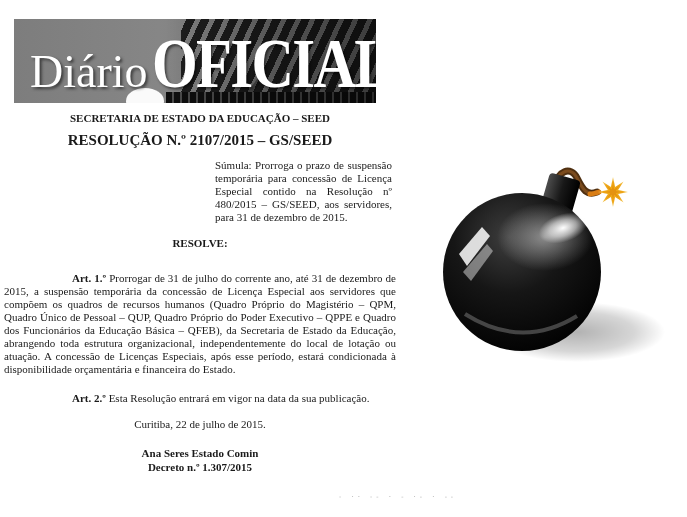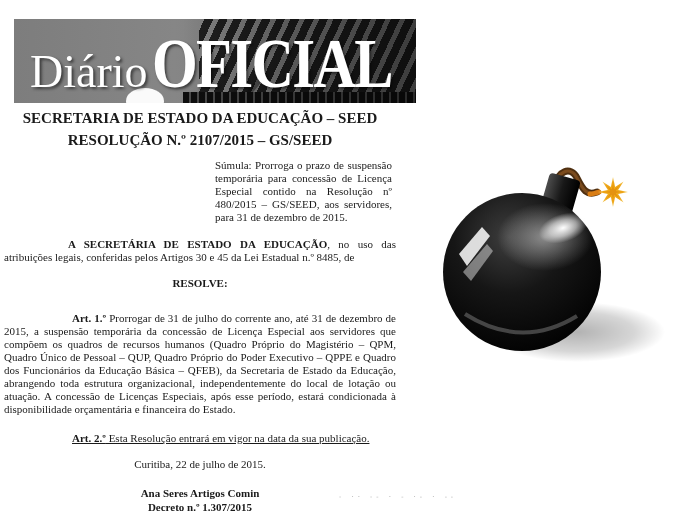--- a/index.html
+++ b/index.html
@@ -1,46 +1,46 @@
 <!DOCTYPE html>
 <html><head>
 <meta charset="utf-8">
 <style>
   html,body{margin:0;padding:0;background:#fff;}
   .page{position:relative;width:687px;height:517px;background:#ffffff;overflow:hidden;
         font-family:"Liberation Serif","DejaVu Serif",serif;color:#1a1a1a;}
 
   
-  .masthead{position:absolute;left:14px;top:19px;width:402px;height:84px;overflow:hidden;
+  .masthead{position:absolute;left:14px;top:19px;width:362px;height:84px;overflow:hidden;
             background:linear-gradient(90deg,#7d7d7d 0%,#868686 40%,#6e6e6e 100%);}
   .masthead::after{content:"";position:absolute;inset:0;
             background:linear-gradient(90deg,rgba(0,0,0,0) 42%,rgba(0,0,0,0.30) 72%,rgba(0,0,0,0.45) 100%);}
   .mh-stripes{position:absolute;top:0;right:0;bottom:0;width:54%;
             background:repeating-linear-gradient(115deg,rgba(12,12,12,0) 0 5px,rgba(12,12,12,0.85) 5px 13px);}
   .mh-bottomstrip{position:absolute;right:0;bottom:0;width:58%;height:11px;
             background:repeating-linear-gradient(90deg,#0e0e0e 0 6px,#4c4c4c 6px 8px);}
   .mh-curve{position:absolute;left:92px;top:-70px;width:160px;height:160px;border-radius:50%;
             border:5px solid transparent;border-bottom-color:rgba(40,40,40,0.55);transform:rotate(-12deg);}
   .mh-blob{position:absolute;left:112px;bottom:-11px;width:38px;height:26px;background:#fafafa;border-radius:50%;}
   .mh-title{position:absolute;left:16px;bottom:4px;display:flex;align-items:baseline;z-index:3;color:#fff;
             text-shadow:2px 2px 3px rgba(0,0,0,0.55);white-space:nowrap;}
   .mh-diario{font-size:46px;line-height:1;}
   .mh-oficial{font-size:70px;line-height:1;font-weight:bold;margin-left:4px;display:inline-block;
             transform:scaleX(0.84);transform-origin:left bottom;letter-spacing:-2px;}
 
   
   .doc{position:absolute;left:4px;top:108px;width:392px;font-size:11px;line-height:13px;}
   .bold{font-weight:bold;}
-  .doc-h1{margin:4px 0 0 0;font-size:15px;font-weight:bold;text-align:center;}
+  .doc-h1{margin:4px 0 0 0;font-size:11px;font-weight:bold;text-align:center;}
   .doc-h2{margin:9px 0 0 0;font-size:15px;font-weight:bold;text-align:center;}
   .sumula{margin:12px 0 0 211px;width:177px;text-align:justify;line-height:13px;}
   .preamble{margin:14px 0 0 0;text-align:justify;text-indent:64px;}
   .resolve{margin:13px 0 0 0;font-weight:bold;text-align:center;}
   .art1{margin:22px 0 0 0;text-align:justify;text-indent:68px;}
-  .art2{margin:16px 0 0 0;text-align:justify;text-indent:68px;text-decoration:underline;}
+  .art2{margin:16px 0 0 0;text-align:justify;text-indent:68px;}
   .place-date{margin:13px 0 0 0;text-align:center;}
   .signature{margin:15px 0 0 0;text-align:center;font-weight:bold;line-height:14px;}
   .faded-fragment{position:absolute;left:338px;top:493px;font-size:7px;letter-spacing:2px;
             color:#b9b9b9;font-family:"DejaVu Sans Mono",monospace;}
 
   
   .bomb-wrap{position:absolute;left:425px;top:152px;width:250px;height:225px;}
 </style>
 </head>
 <body>
@@ -55,27 +55,26 @@
     <div class="mh-title">
       <span class="mh-diario">Diário</span>
       <span class="mh-oficial">OFICIAL</span>
     </div>
   </div>
 
   <div class="doc">
     <div class="doc-h1">SECRETARIA DE ESTADO DA EDUCAÇÃO – SEED</div>
     <div class="doc-h2">RESOLUÇÃO N.º 2107/2015 – GS/SEED</div>
     <p class="sumula">Súmula: Prorroga o prazo de suspensão temporária para concessão de Licença Especial contido na Resolução nº 480/2015 – GS/SEED, aos servidores, para 31 de dezembro de 2015.</p>
-    <p class="preamble"><span class="bold">A SECRETÁRIA DE ESTADO DA EDUCAÇÃO</span><span>, no uso das atribuições legais, conferidas pelos Artigos 30 e 45 da Lei Estadual n.º 8485, de</span></p>
     <p class="resolve">RESOLVE:</p>
     <p class="art1"><span class="bold">Art. 1.º</span><span> Prorrogar de 31 de julho do corrente ano, até 31 de dezembro de 2015, a suspensão temporária da concessão de Licença Especial aos servidores que compõem os quadros de recursos humanos (Quadro Próprio do Magistério – QPM, Quadro Único de Pessoal – QUP, Quadro Próprio do Poder Executivo – QPPE e Quadro dos Funcionários da Educação Básica – QFEB), da Secretaria de Estado da Educação, abrangendo toda estrutura organizacional, independentemente do local de lotação ou atuação. A concessão de Licenças Especiais, após esse período, estará condicionada à disponibilidade orçamentária e financeira do Estado.</span></p>
     <p class="art2"><span class="bold">Art. 2.º</span><span> Esta Resolução entrará em vigor na data da sua publicação.</span></p>
     <p class="place-date">Curitiba, 22 de julho de 2015.</p>
     <div class="signature">
-      <div>Ana Seres Artigos Comin</div>
+      <div>Ana Seres Estado Comin</div>
       <div>Decreto n.º 1.307/2015</div>
     </div>
   </div>
 
   <div class="faded-fragment">- ·· -- · - ·- · --</div>
 
   <div class="bomb-wrap">
     <svg width="250" height="225" viewBox="0 0 250 225">
       <defs>
         <radialGradient id="gShadow" cx="50%" cy="50%" r="50%">

